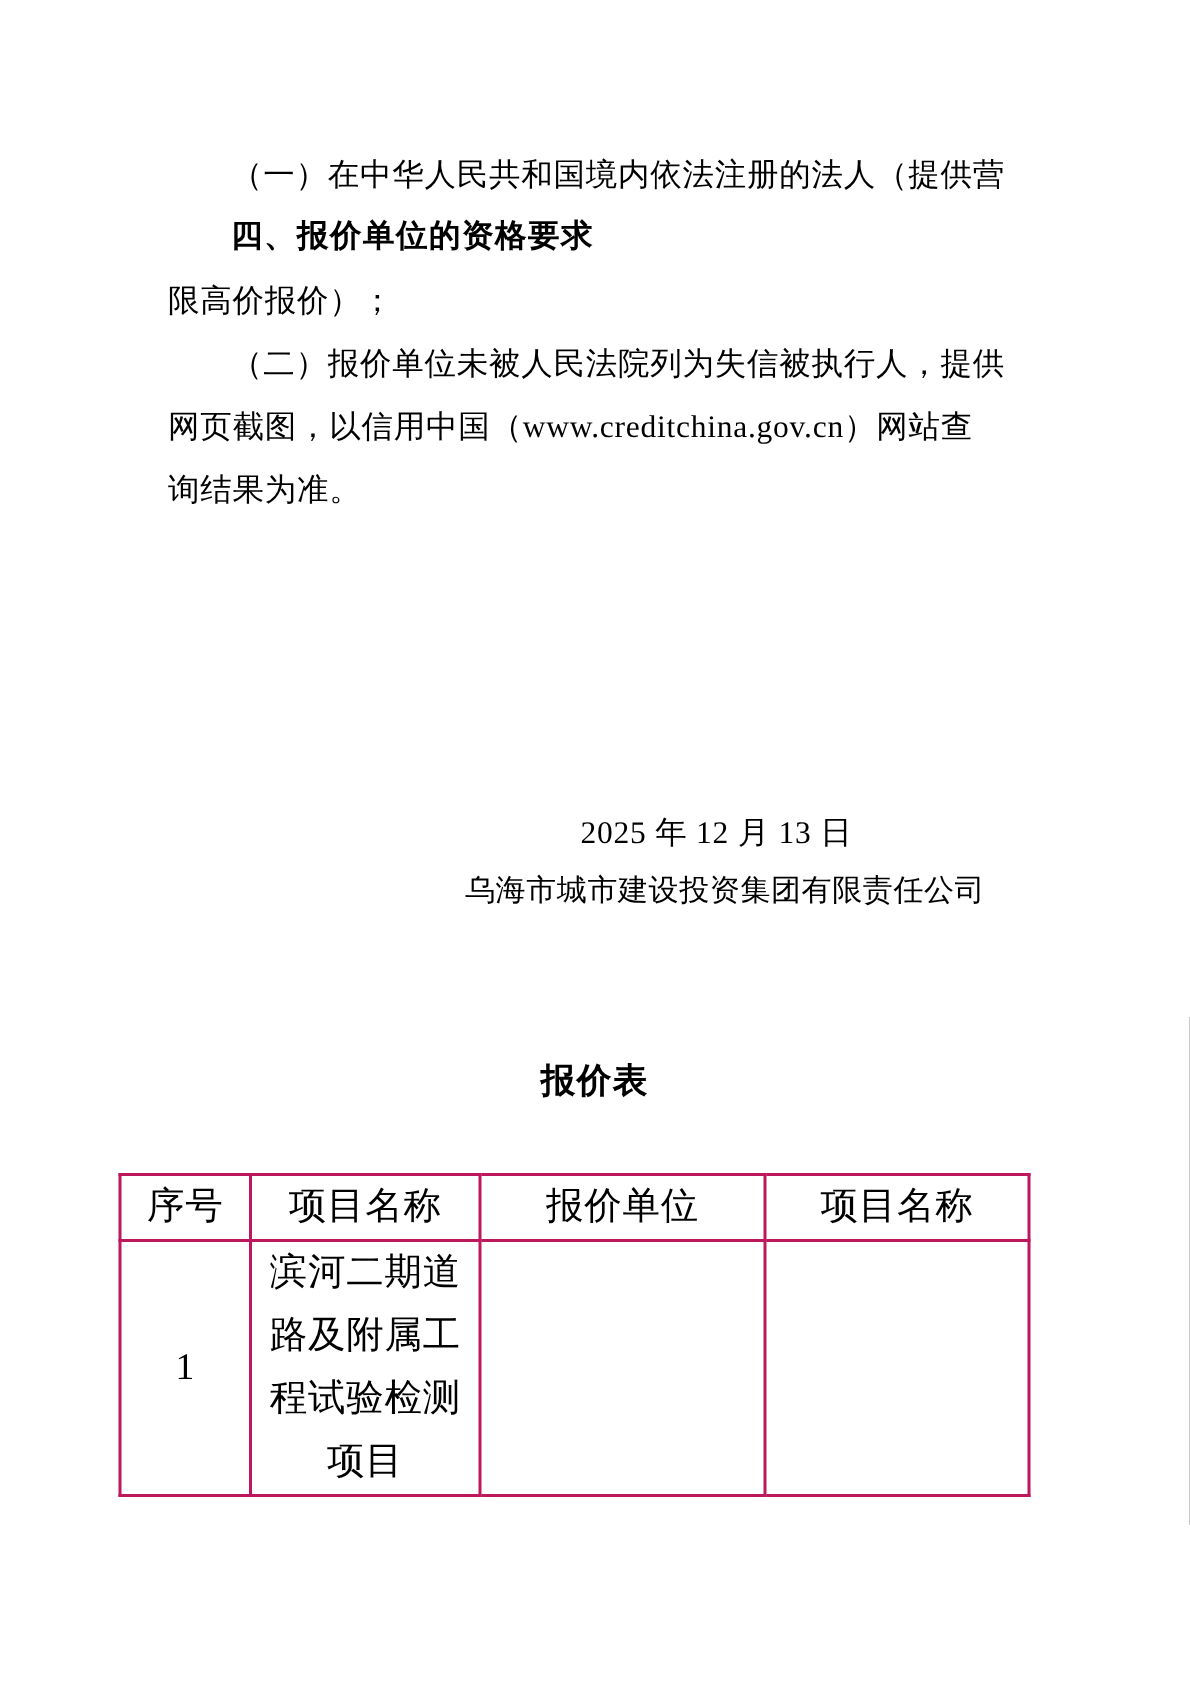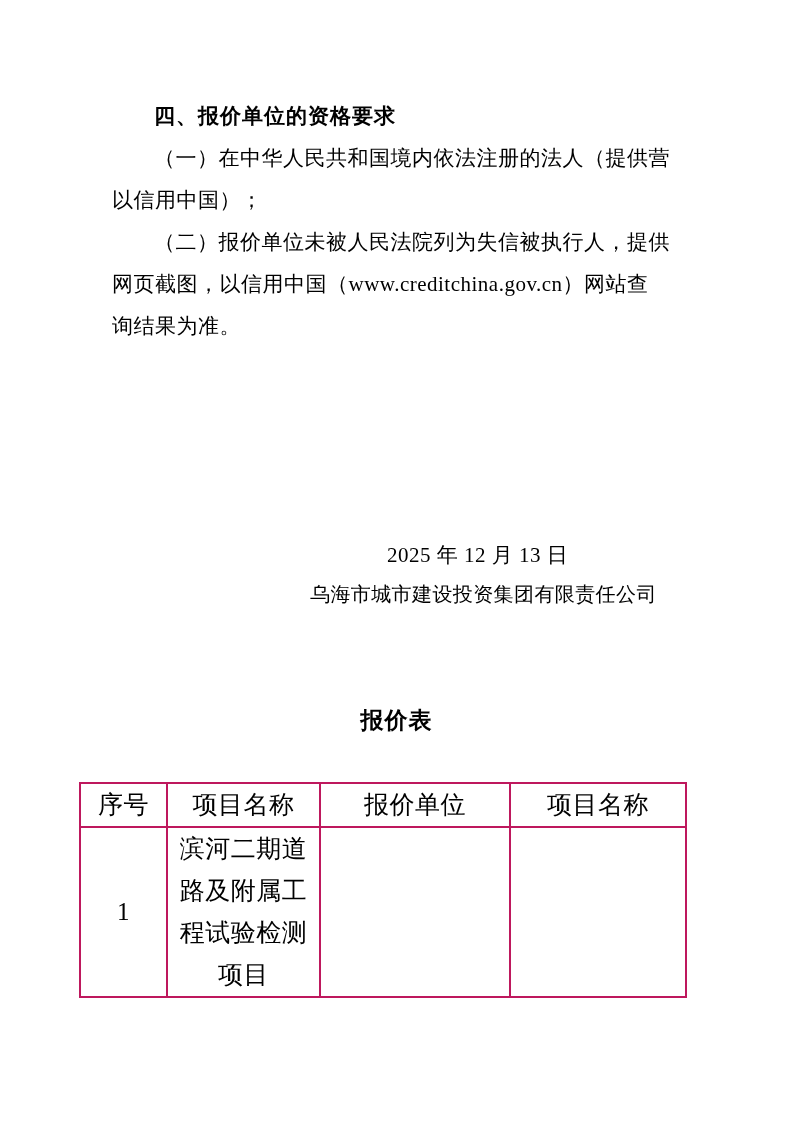--- a/index.html
+++ b/index.html
@@ -89,23 +89,23 @@
     padding: 0 10px;
     word-break: break-all;
   }
 </style>
 </head>
 <body>
 
 <div class="page">
 
   <div class="doc-block">
+    <div class="ln indent">（一）在中华人民共和国境内依法注册的法人（提供营</div>
     <div class="ln indent heading">四、报价单位的资格要求</div>
-    <div class="ln indent">（一）在中华人民共和国境内依法注册的法人（提供营</div>
-    <div class="ln">以信用中国）；</div>
+    <div class="ln">限高价报价）；</div>
     <div class="ln indent">（二）报价单位未被人民法院列为失信被执行人，提供</div>
     <div class="ln">网页截图，以信用中国（www.creditchina.gov.cn）网站查</div>
     <div class="ln">询结果为准。</div>
   </div>
 
   <div class="sig-date">2025 年 12 月 13 日</div>
   <div class="sig-company">乌海市城市建设投资集团有限责任公司</div>
 
   <div class="table-title">报价表</div>
 

